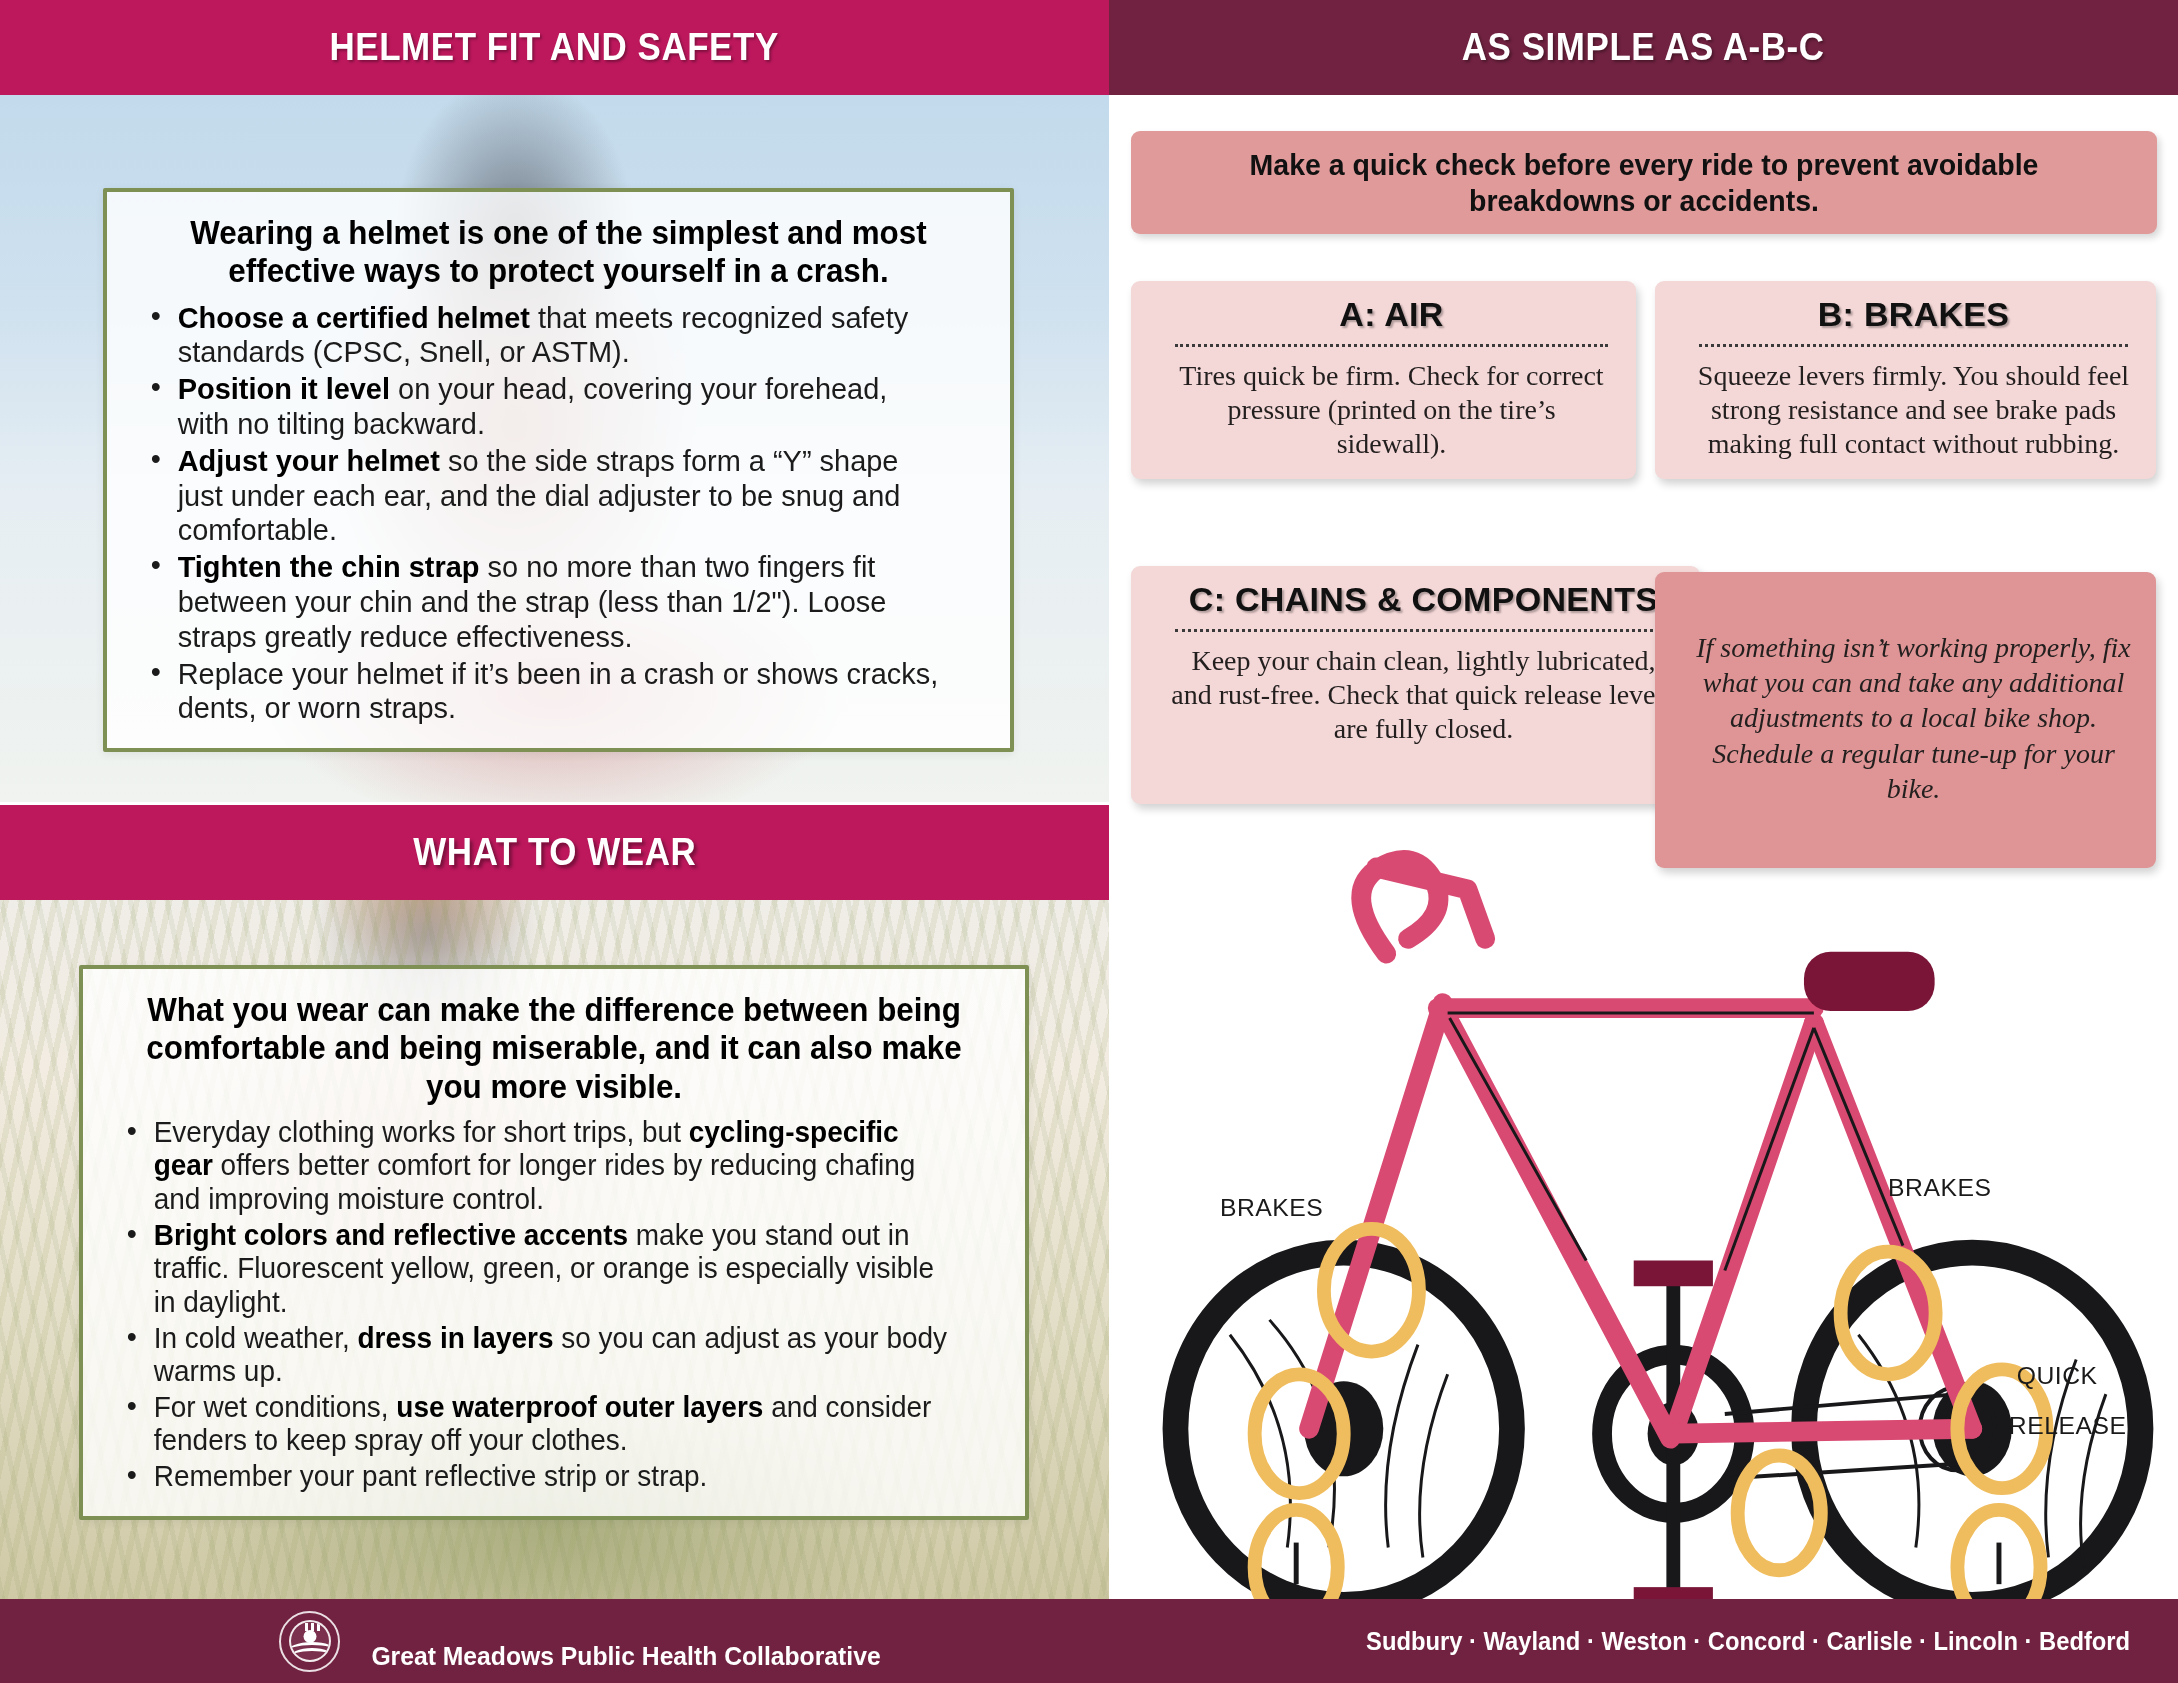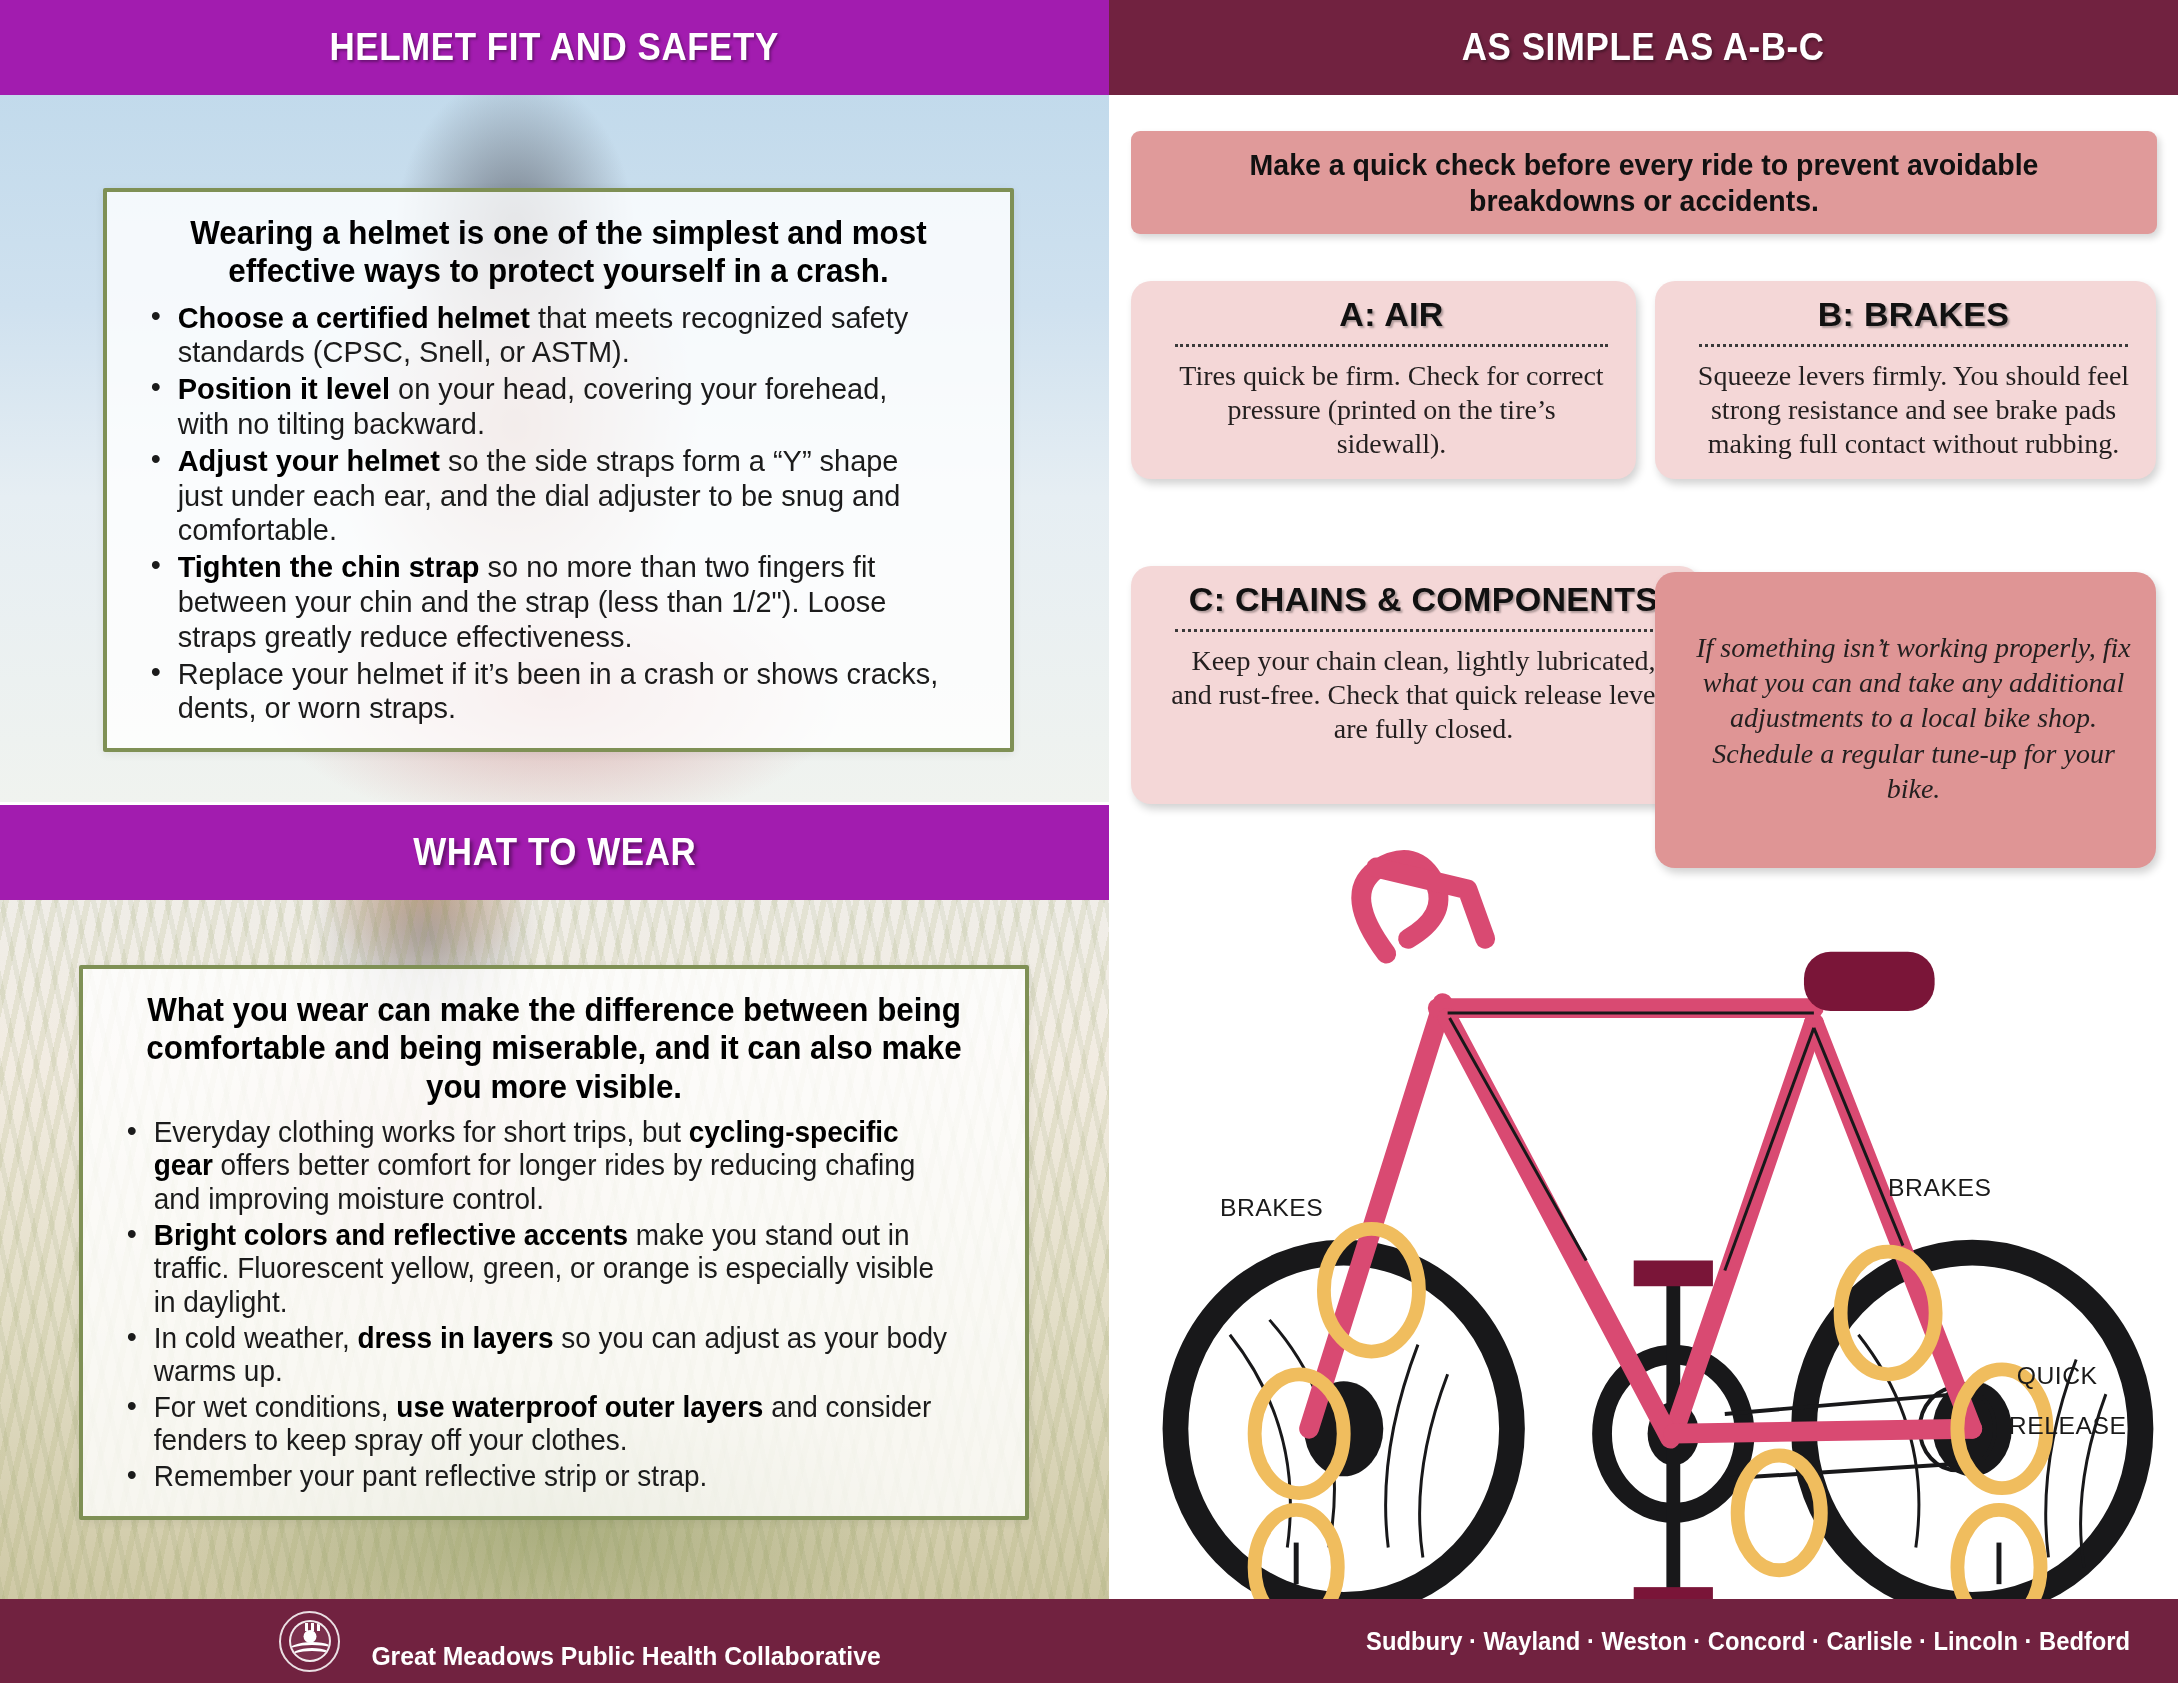--- a/index.html
+++ b/index.html
@@ -39,21 +39,21 @@
   .photo-bottom::after {
     content: ""; position: absolute; inset: 0;
     background:
       repeating-linear-gradient(102deg, rgba(150,160,90,0.14) 0 6px, rgba(0,0,0,0) 6px 16px),
       repeating-linear-gradient(78deg, rgba(120,140,80,0.10) 0 5px, rgba(0,0,0,0) 5px 18px);
   }
 
   
   .band {
     position: absolute; left: 0; width: 1109px;
-    background: #a21caf;
+    background: #be185d;
     display: flex; align-items: center; justify-content: center;
     z-index: 5;
   }
   .band-title {
     color: #ffffff;
     font-weight: bold;
     font-size: 38px;
     letter-spacing: 0.6px;
     text-shadow: 2px 2px 3px rgba(0,0,0,0.35);
     transform: scaleX(0.92);
@@ -129,21 +129,21 @@
     padding: 0 44px;
   }
   .intro-banner .txt {
     font-size: 30px; font-weight: bold; line-height: 1.2; color: #111;
     transform: scaleX(0.95);
   }
 
   .abc-card {
     position: absolute;
     background: #f4d7d7;
-    border-radius: 20px;
+    border-radius: 9px;
     box-shadow: 3px 5px 8px rgba(0,0,0,0.18);
     padding: 14px 24px 18px 40px;
     text-align: center;
   }
   #card-air    { left: 22px;  top: 281px; width: 505px; height: 198px; }
   #card-brakes { left: 546px; top: 281px; width: 501px; height: 198px; }
   #card-chain  { left: 22px;  top: 566px; width: 569px; height: 238px; }
   #card-note   { left: 546px; top: 572px; width: 501px; height: 296px;
                  background: #df9595; display: flex; align-items: center; justify-content: center; }
 

